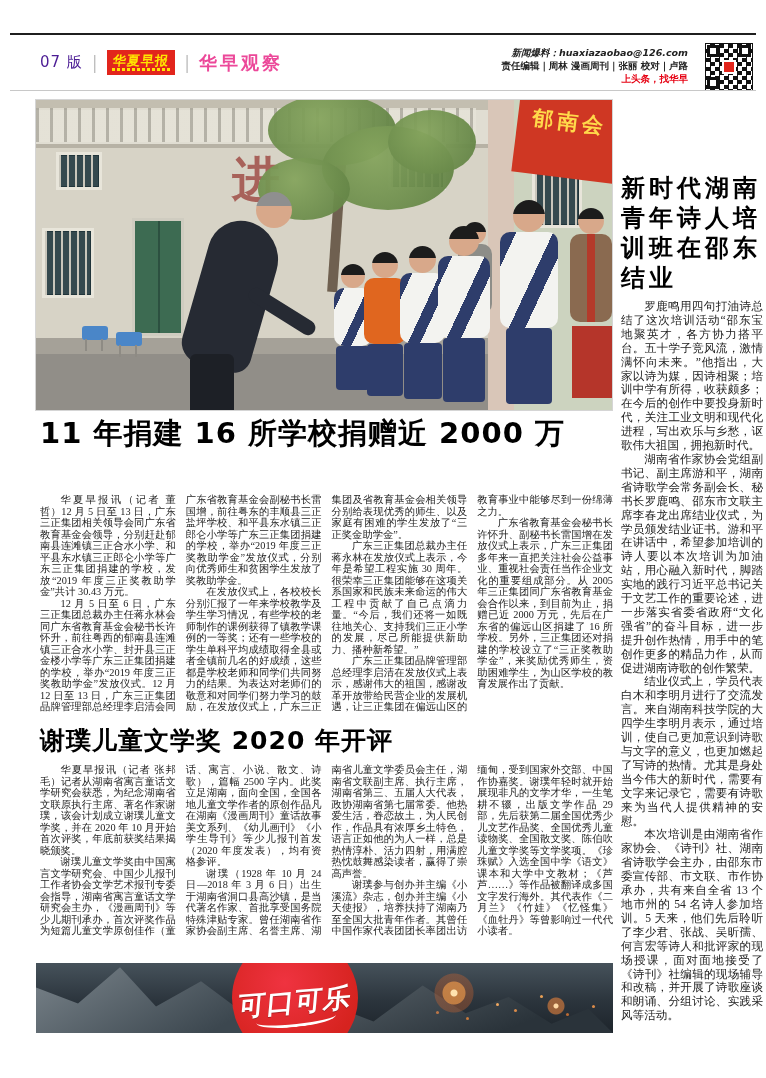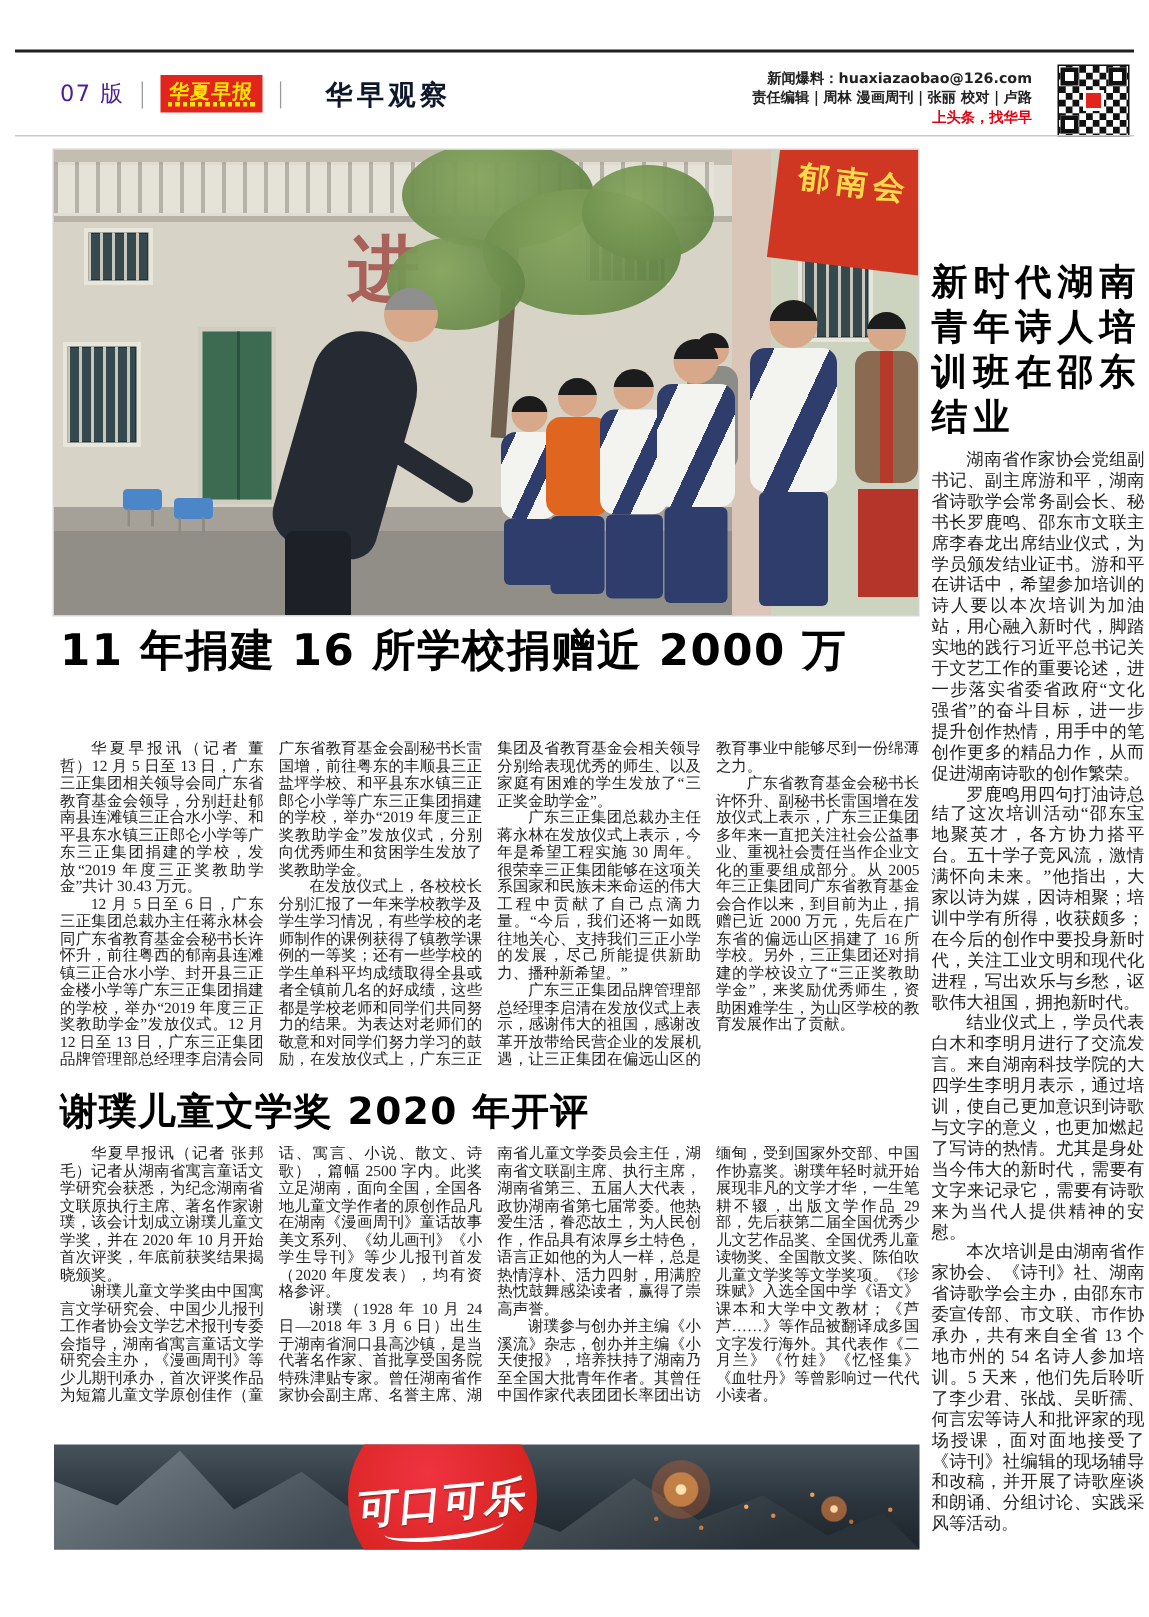--- a/index.html
+++ b/index.html
@@ -11,23 +11,23 @@
   
   .rule-top { position:absolute; left:10px; right:10px; top:33px; height:2px; background:#1f1f1f; }
   .rule-bottom { position:absolute; left:10px; right:10px; top:90px; height:1px; background:#c8c8c8; }
   .header-bar { position:absolute; left:40px; right:14px; top:44px; height:46px; }
   .mast-left { position:absolute; left:0; top:6px; display:flex; align-items:center; gap:9px; }
   .page-num { font-family:"DejaVu Sans",sans-serif; font-size:15px; color:#4c1d95; letter-spacing:1px; }
   .mast-sep { color:#9a9a9a; font-size:18px; font-family:"DejaVu Sans",sans-serif; font-weight:100; }
   .logo-box { width:68px; height:25px; background:#e2251c; display:flex; flex-direction:column; align-items:center; justify-content:center; gap:1px; }
   .logo-box .logo-text { color:#ffe600; font-weight:bold; font-size:13px; letter-spacing:1px; transform:skewX(-6deg); font-family:"Liberation Serif",serif; line-height:13px; }
   .logo-box .logo-strip { width:58px; height:3px; background:repeating-linear-gradient(90deg,#ffe600 0 3px,transparent 3px 5px); }
-  .section-name { font-size:18px; font-weight:600; letter-spacing:3px; color:#0f172a; font-family:"DejaVu Sans",sans-serif;margin-left:18px; }
+  .section-name { font-size:18px; font-weight:600; letter-spacing:3px; color:#ec4899; font-family:"DejaVu Sans",sans-serif; }
   .mast-right { position:absolute; right:64px; top:2px; text-align:right; font-family:"DejaVu Sans",sans-serif; }
-  .tip-line { font-size:9.5px; font-weight:bold; color:#222; line-height:13px; }
+  .tip-line { font-size:9.5px; font-weight:bold; color:#222; line-height:13px;font-style:italic; }
   .editors-line { font-size:9.5px; font-weight:bold; color:#222; line-height:13px; }
   .slogan-line { font-size:9.5px; font-weight:bold; color:#e60012; line-height:13px; }
   .qr { position:absolute; right:0; top:0; width:46px; height:46px;
         background:conic-gradient(#111 25%,#fff 0 50%,#111 0 75%,#fff 0) 0 0/9px 9px; outline:1px solid #111; }
   .qr-eye { position:absolute; width:12px; height:12px; background:#fff; border:3px solid #111; }
   .qr-eye.tl{ left:1px; top:1px; } .qr-eye.tr{ right:1px; top:1px; } .qr-eye.bl{ left:1px; bottom:1px; }
   .qr-center { position:absolute; left:16px; top:16px; width:14px; height:14px; background:#e2251c; border:2px solid #fff; }
   
   .photo { position:absolute; left:36px; top:100px; width:576px; height:310px; overflow:hidden;
            background:linear-gradient(180deg,#c3beb0 0 10px,#e0ddd2 10px 44px,#b7b2a5 44px 48px,#d7d3c6 48px 238px,#a5a198 238px 254px,#918e88 254px 100%);
@@ -224,22 +224,22 @@
   <div class="a2-title">谢璞儿童文学奖 2020 年开评</div>
   <div class="body-cols a2-body">
     <p>华夏早报讯（记者 张邦毛）记者从湖南省寓言童话文学研究会获悉，为纪念湖南省文联原执行主席、著名作家谢璞，该会计划成立谢璞儿童文学奖，并在 2020 年 10 月开始首次评奖，年底前获奖结果揭晓颁奖。</p>
     <p>谢璞儿童文学奖由中国寓言文学研究会、中国少儿报刊工作者协会文学艺术报刊专委会指导，湖南省寓言童话文学研究会主办，《漫画周刊》等少儿期刊承办，首次评奖作品为短篇儿童文学原创佳作（童话、寓言、小说、散文、诗歌），篇幅 2500 字内。此奖立足湖南，面向全国，全国各地儿童文学作者的原创作品凡在湖南《漫画周刊》童话故事美文系列、《幼儿画刊》《小学生导刊》等少儿报刊首发（2020 年度发表），均有资格参评。</p>
     <p>谢璞（1928 年 10 月 24 日—2018 年 3 月 6 日）出生于湖南省洞口县高沙镇，是当代著名作家、首批享受国务院特殊津贴专家。曾任湖南省作家协会副主席、名誉主席、湖南省儿童文学委员会主任，湖南省文联副主席、执行主席，湖南省第三、五届人大代表，政协湖南省第七届常委。他热爱生活，眷恋故土，为人民创作，作品具有浓厚乡土特色，语言正如他的为人一样，总是热情淳朴、活力四射，用满腔热忱鼓舞感染读者，赢得了崇高声誉。</p>
     <p>谢璞参与创办并主编《小溪流》杂志，创办并主编《小天使报》，培养扶持了湖南乃至全国大批青年作者。其曾任中国作家代表团团长率团出访缅甸，受到国家外交部、中国作协嘉奖。谢璞年轻时就开始展现非凡的文学才华，一生笔耕不辍，出版文学作品 29 部，先后获第二届全国优秀少儿文艺作品奖、全国优秀儿童读物奖、全国散文奖、陈伯吹儿童文学奖等文学奖项。《珍珠赋》入选全国中学《语文》课本和大学中文教材；《芦芦……》等作品被翻译成多国文字发行海外。其代表作《二月兰》《竹娃》《忆怪集》《血牡丹》等曾影响过一代代小读者。</p>
   </div>
 
   <div class="sb-title">新时代湖南青年诗人培训班在邵东结业</div>
   <div class="body-cols sb-body">
+    <p>罗鹿鸣用四句打油诗总结了这次培训活动“邵东宝地聚英才，各方协力搭平台。五十学子竞风流，激情满怀向未来。”他指出，大家以诗为媒，因诗相聚；培训中学有所得，收获颇多；在今后的创作中要投身新时代，关注工业文明和现代化进程，写出欢乐与乡愁，讴歌伟大祖国，拥抱新时代。</p>
     <p>湖南省作家协会党组副书记、副主席游和平，湖南省诗歌学会常务副会长、秘书长罗鹿鸣、邵东市文联主席李春龙出席结业仪式，为学员颁发结业证书。游和平在讲话中，希望参加培训的诗人要以本次培训为加油站，用心融入新时代，脚踏实地的践行习近平总书记关于文艺工作的重要论述，进一步落实省委省政府“文化强省”的奋斗目标，进一步提升创作热情，用手中的笔创作更多的精品力作，从而促进湖南诗歌的创作繁荣。</p>
-    <p>罗鹿鸣用四句打油诗总结了这次培训活动“邵东宝地聚英才，各方协力搭平台。五十学子竞风流，激情满怀向未来。”他指出，大家以诗为媒，因诗相聚；培训中学有所得，收获颇多；在今后的创作中要投身新时代，关注工业文明和现代化进程，写出欢乐与乡愁，讴歌伟大祖国，拥抱新时代。</p>
     <p>结业仪式上，学员代表白木和李明月进行了交流发言。来自湖南科技学院的大四学生李明月表示，通过培训，使自己更加意识到诗歌与文字的意义，也更加燃起了写诗的热情。尤其是身处当今伟大的新时代，需要有文字来记录它，需要有诗歌来为当代人提供精神的安慰。</p>
     <p>本次培训是由湖南省作家协会、《诗刊》社、湖南省诗歌学会主办，由邵东市委宣传部、市文联、市作协承办，共有来自全省 13 个地市州的 54 名诗人参加培训。5 天来，他们先后聆听了李少君、张战、吴昕孺、何言宏等诗人和批评家的现场授课，面对面地接受了《诗刊》社编辑的现场辅导和改稿，并开展了诗歌座谈和朗诵、分组讨论、实践采风等活动。</p>
   </div>
 
   <div class="ad">
     <div class="mtn mtn1"></div>
     <div class="mtn mtn2"></div>
     <div class="firework fw-big"></div>
     <div class="firework fw-sm"></div>
     <div class="fw-dots"></div>

